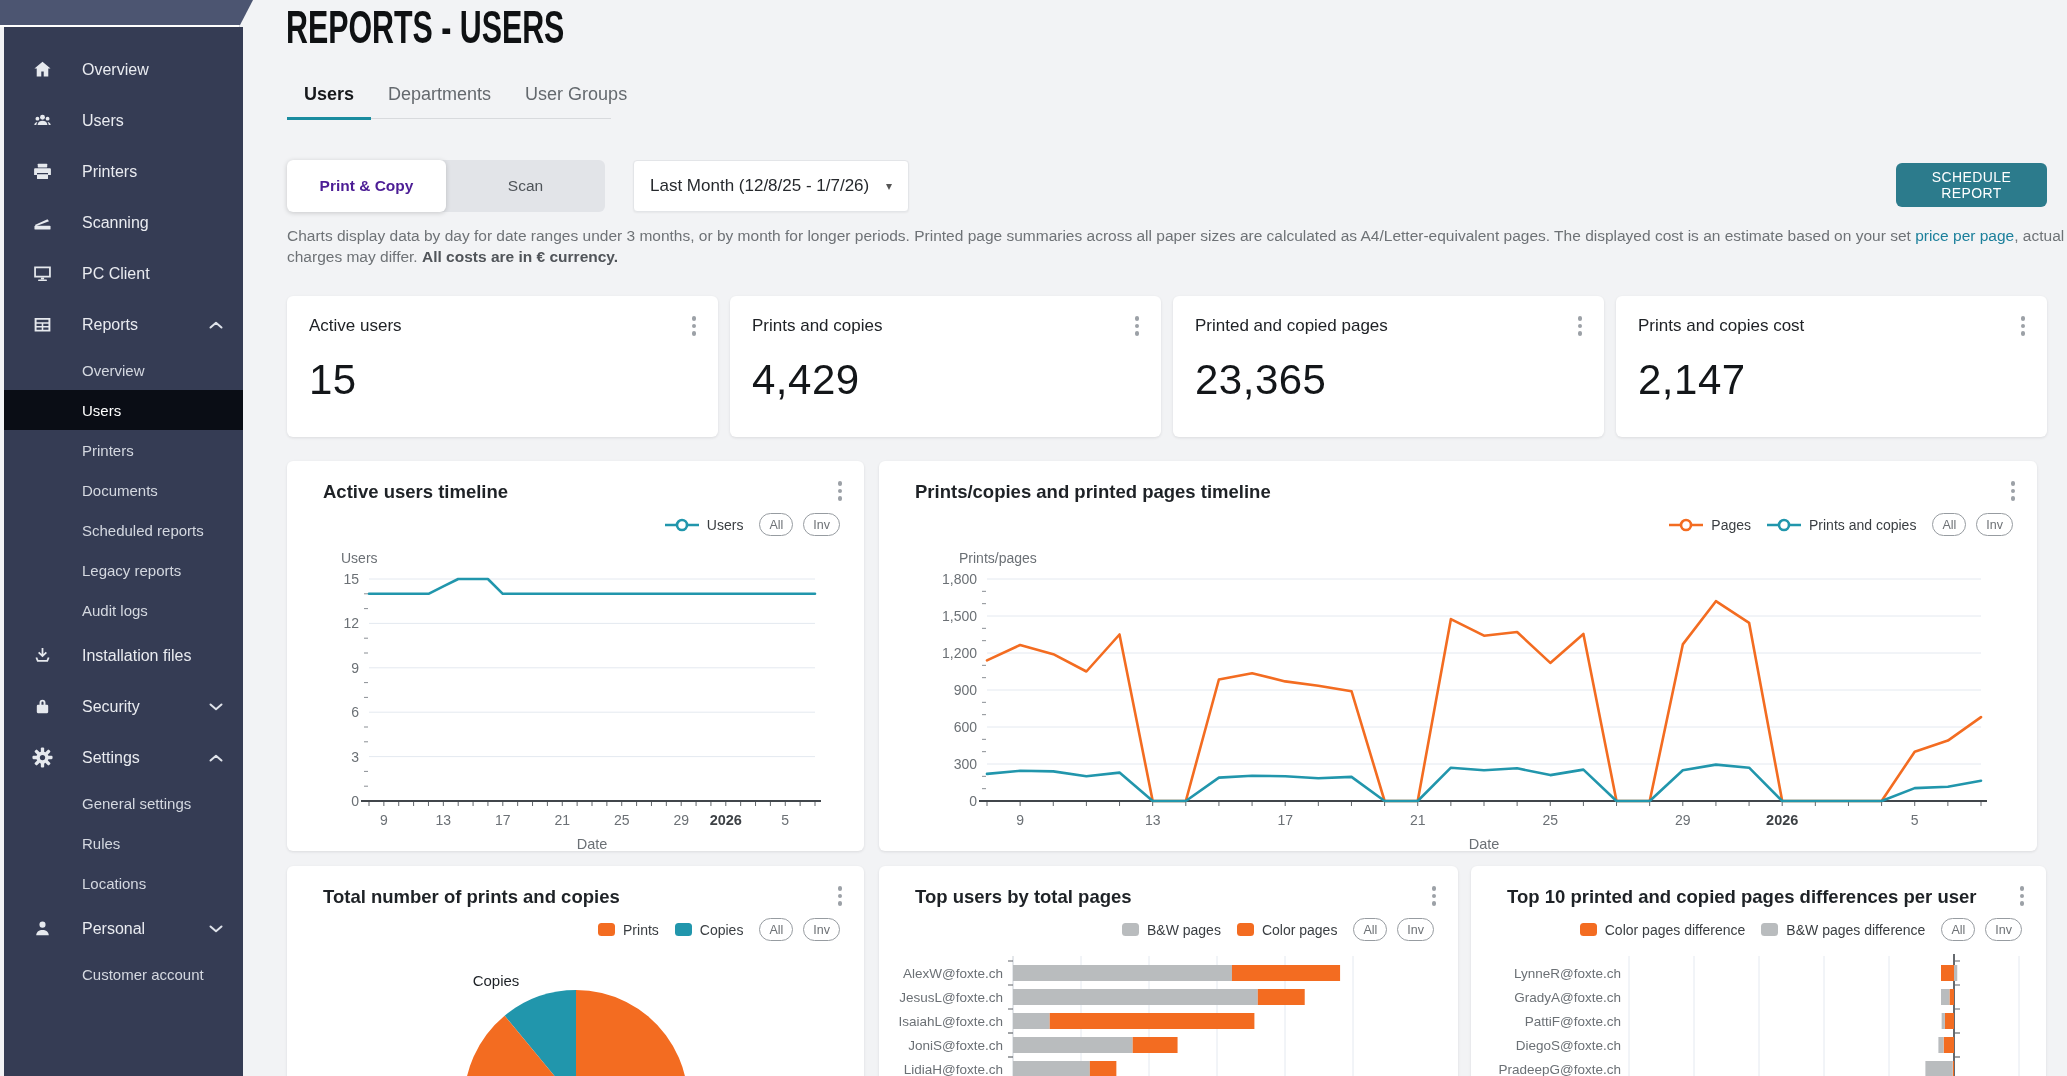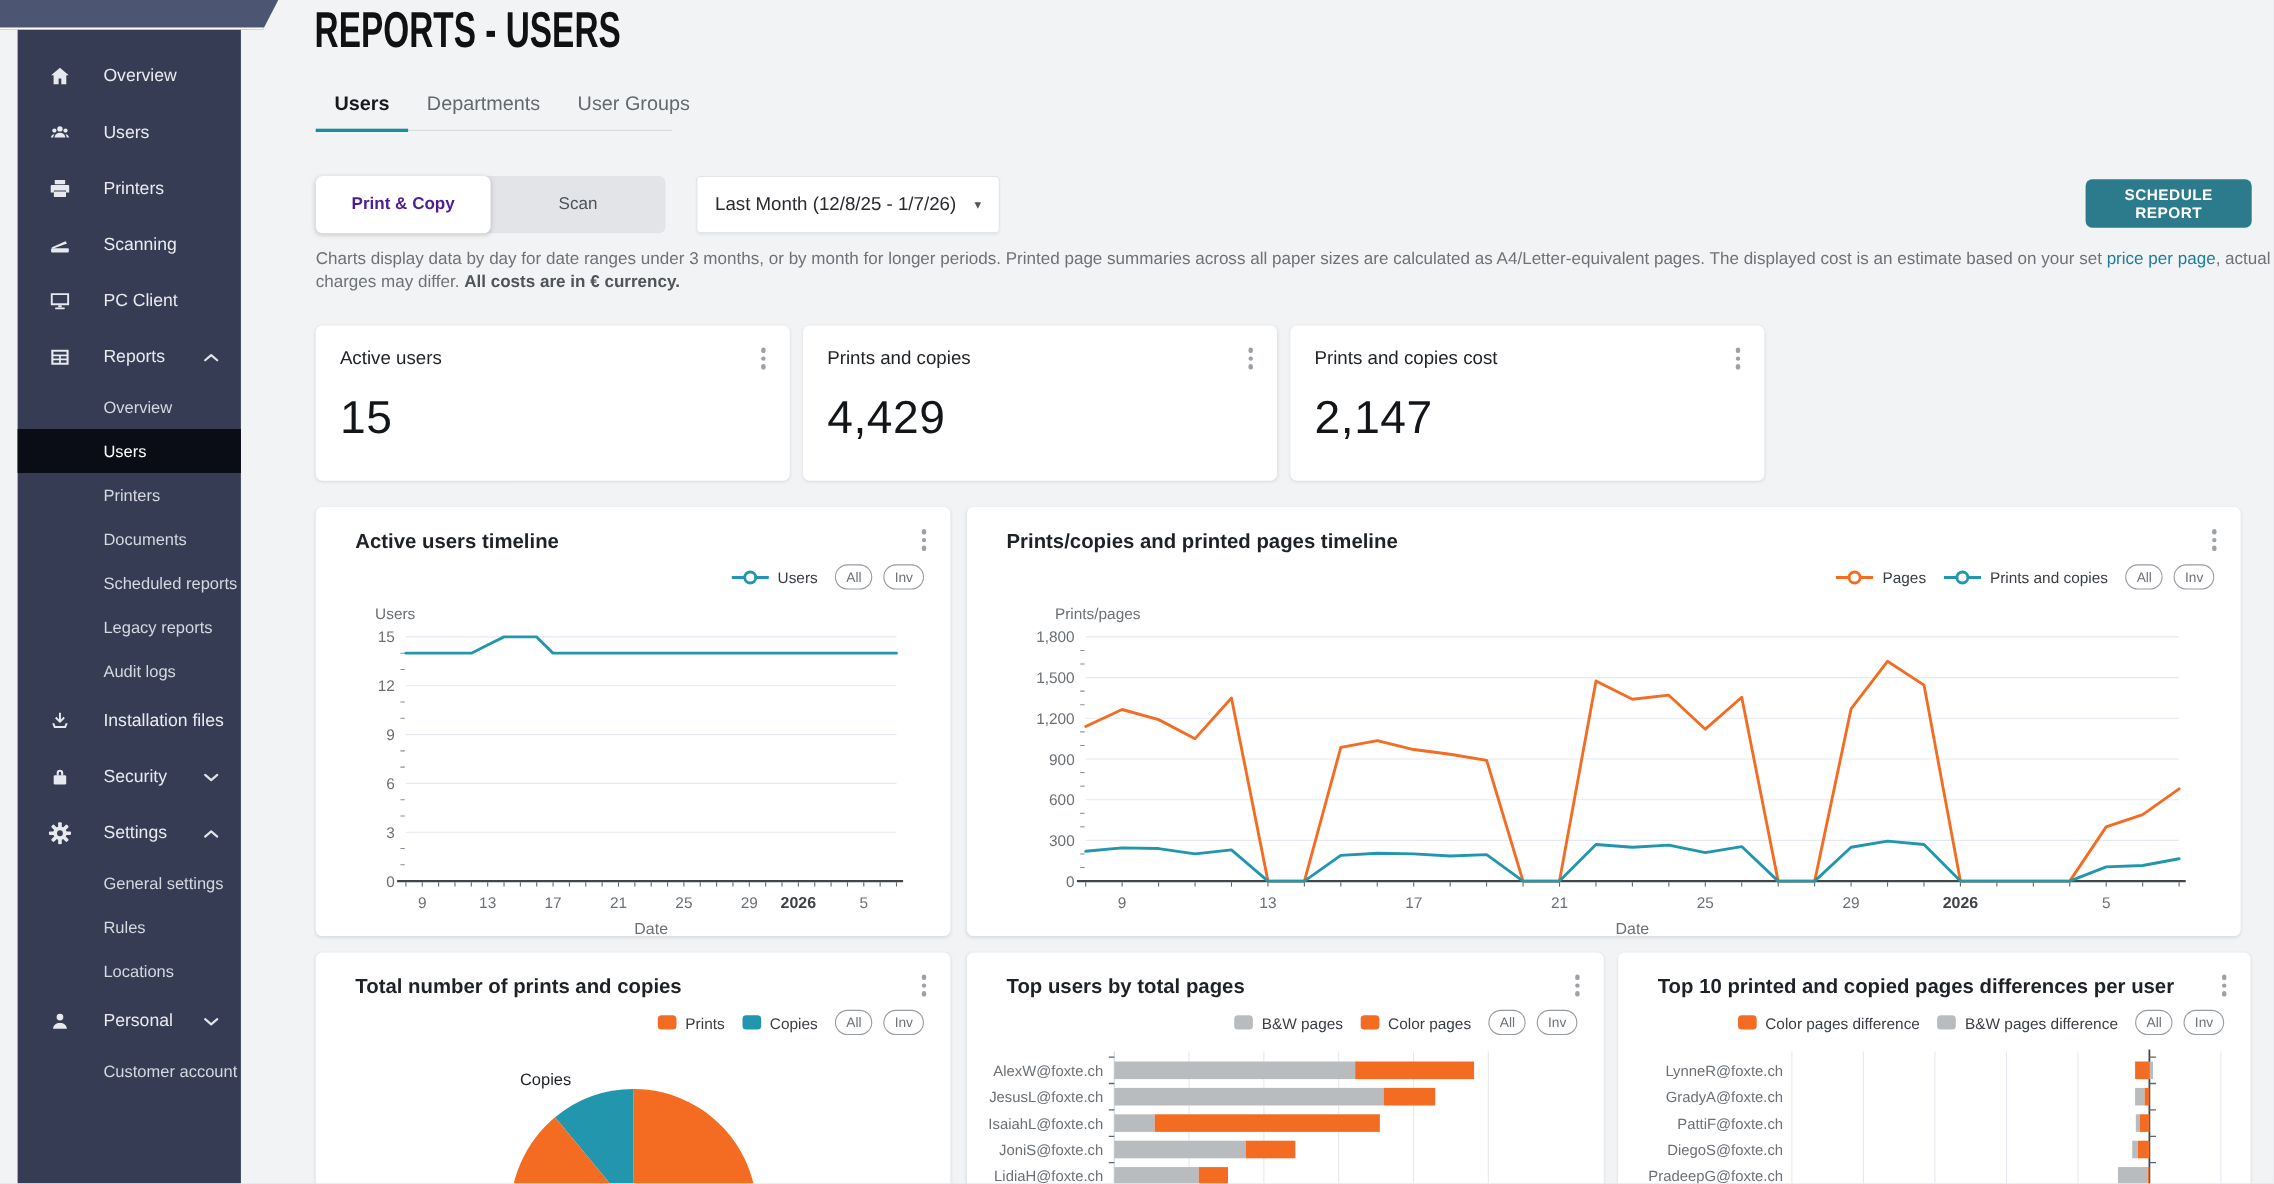--- a/index.html
+++ b/index.html
@@ -3,21 +3,21 @@
 <meta charset="utf-8">
 <style>
   html,body{margin:0;padding:0;background:#dfe1e5;}
   #page{position:relative;width:2067px;height:1076px;overflow:hidden;background:#F2F3F5;
         font-family:"Liberation Sans",sans-serif;}
   
   .topband{position:absolute;left:0;top:0;width:253px;height:25px;background:#4C5571;
            border-bottom:2px solid #ffffff;z-index:6;
            clip-path:polygon(0 0,100% 0,calc(100% - 14px) 100%,0 100%);}
   
-  .sidebar{position:absolute;left:16px;top:27px;bottom:0;width:203px;background:#353C54;z-index:5;}
+  .sidebar{position:absolute;left:4px;top:27px;bottom:0;width:239px;background:#353C54;z-index:5;}
   .nav{padding-top:17px;}
   .nav-item{position:relative;display:flex;align-items:center;cursor:pointer;}
   .nav-item.top{height:51px;padding-left:28px;font-size:16px;color:#E9EBF0;}
   .nav-item.sub{height:40px;padding-left:78px;font-size:15px;color:#D4D8E0;}
   .nav-item.active{background:#0A0D15;color:#FFFFFF;}
   .nav-icon{width:21px;height:21px;margin-right:29px;display:inline-flex;}
   .nav-label{white-space:nowrap;}
   .chev{position:absolute;right:20px;top:50%;transform:translateY(-50%);display:inline-flex;}
   
   .content{position:absolute;left:239px;top:0;right:0;bottom:0;}
@@ -33,21 +33,21 @@
   .toggle{position:absolute;left:48px;top:160px;width:318px;height:52px;background:#E2E4E8;
           border-radius:6px;display:flex;}
   .toggle .opt{flex:1;display:flex;align-items:center;justify-content:center;font-size:15.5px;
                color:#4E5358;cursor:pointer;border-radius:6px;}
   .toggle .opt.active{background:#fff;box-shadow:0 1px 5px rgba(0,0,0,.18);color:#4c1d95;font-weight:700;}
   .select{position:absolute;left:394px;top:160px;width:276px;height:52px;background:#fff;
           border:1px solid #E3E5E8;border-radius:4px;display:flex;align-items:center;
           padding:0 16px;font-size:17px;color:#26292D;box-shadow:0 1px 2px rgba(0,0,0,.05);cursor:pointer;box-sizing:border-box;}
   .select .caret{margin-left:auto;font-size:12px;color:#555;}
   .schedule-btn{position:absolute;left:1657px;top:163px;width:151px;height:44px;background:#2C7B8C;
-                color:#fff;border:none;border-radius:6px;font-size:14px;font-weight:700;
+                color:#fff;border:none;border-radius:6px;font-size:14px;font-weight:400;
                 letter-spacing:.4px;cursor:pointer;font-family:"Liberation Sans",sans-serif;}
   .note{position:absolute;left:48px;top:225px;width:1792px;margin:0;font-size:15.5px;
         line-height:21px;color:#6E7276;}
   .note a{color:#1B7F9B;text-decoration:none;}
   .note b{color:#505459;}
   
   .stats{position:absolute;left:48px;top:296px;width:1760px;display:grid;
          grid-template-columns:repeat(4,1fr);gap:12px;}
   .stat-card{position:relative;background:#fff;border-radius:6px;height:141px;
              box-shadow:0 1px 3px rgba(16,20,30,.10);padding:20px 22px;box-sizing:border-box;}
@@ -282,20 +282,29 @@
           <div class="stat-value">15</div>
         </div>
         <div class="stat-card">
           <div class="stat-title">Prints and copies</div>
           <div class="kebab">
             <i></i>
             <i></i>
             <i></i>
           </div>
           <div class="stat-value">4,429</div>
+        </div>
+        <div class="stat-card">
+          <div class="stat-title">Printed and copied pages</div>
+          <div class="kebab">
+            <i></i>
+            <i></i>
+            <i></i>
+          </div>
+          <div class="stat-value">23,365</div>
         </div>
         <div class="stat-card">
           <div class="stat-title">Prints and copies cost</div>
           <div class="kebab">
             <i></i>
             <i></i>
             <i></i>
           </div>
           <div class="stat-value">2,147</div>
         </div>

